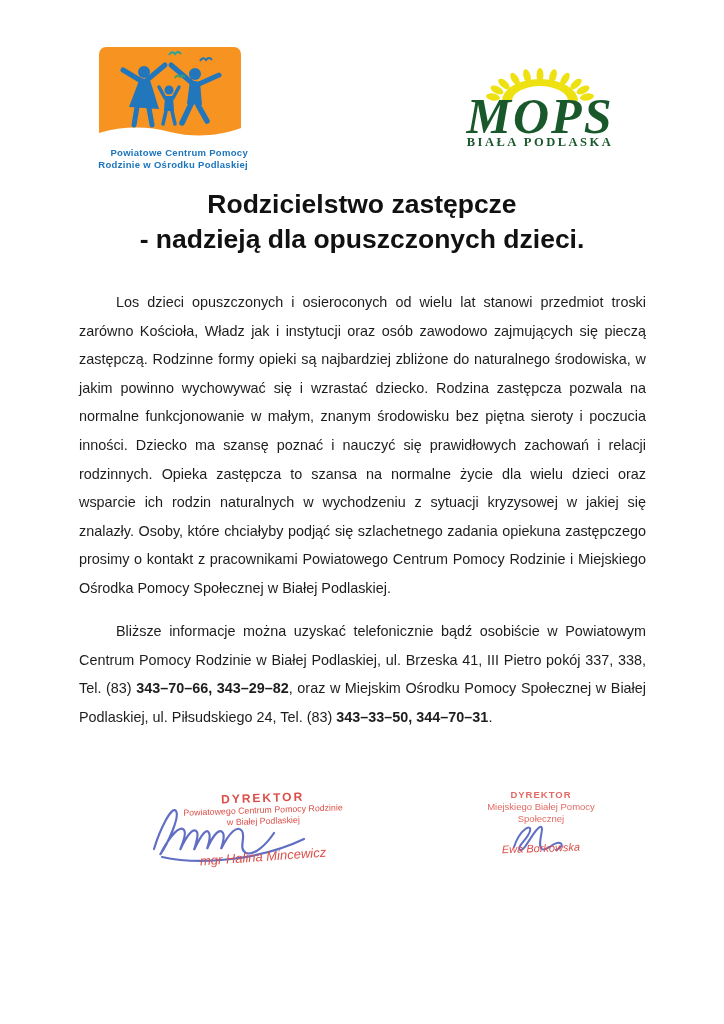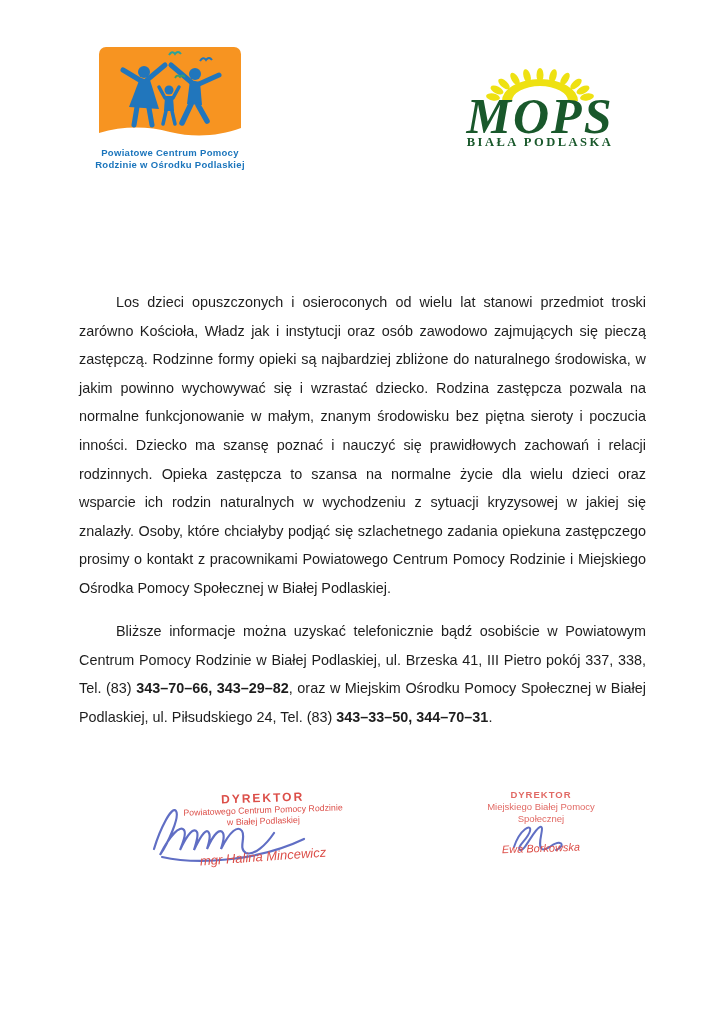--- a/index.html
+++ b/index.html
@@ -3,21 +3,21 @@
 <meta charset="utf-8">
 <style>
   html,body{margin:0;padding:0;background:#ffffff;}
   .page{
     position:relative;width:724px;height:1024px;background:#ffffff;
     font-family:"Liberation Sans",sans-serif;color:#1c1c1c;overflow:hidden;
   }
   
   .pcpr-logo{position:absolute;left:99px;top:47px;width:142px;height:98px;}
   .pcpr-caption{
-    position:absolute;left:84px;top:147px;width:172px;text-align:center;
+    position:absolute;left:76px;top:147px;width:172px;text-align:right;
     color:#1b75bc;font-weight:bold;font-size:9.5px;line-height:12px;letter-spacing:0.3px;
   }
   
   .mops-logo{position:absolute;left:440px;top:68px;width:200px;text-align:center;}
   .mops-sun{display:block;margin:0 auto;}
   .mops-word{
     font-family:"Liberation Serif",serif;font-style:italic;font-weight:bold;
     font-size:50px;line-height:36px;color:#19582b;letter-spacing:2px;margin-top:-4px;
   }
   .mops-city{
@@ -109,20 +109,24 @@
         <ellipse cx="31" cy="11" rx="3.5" ry="7" transform="rotate(-32 31 11)"></ellipse>
         <ellipse cx="20" cy="16" rx="3.5" ry="7" transform="rotate(-48 20 16)"></ellipse>
         <ellipse cx="13" cy="22" rx="3.5" ry="7" transform="rotate(-64 13 22)"></ellipse>
         <ellipse cx="9" cy="29" rx="3.5" ry="7" transform="rotate(-80 9 29)"></ellipse>
       </g>
     </svg>
     <div class="mops-word">MOPS</div>
     <div class="mops-city">BIAŁA PODLASKA</div>
   </div>
 
+  <div class="doc-title">
+    <div>Rodzicielstwo zastępcze</div>
+    <div>- nadzieją dla opuszczonych dzieci.</div>
+  </div>
 
   <p class="body-para p1">Los dzieci opuszczonych i osieroconych od wielu lat stanowi przedmiot troski zarówno Kościoła, Władz jak i instytucji oraz osób zawodowo zajmujących się pieczą zastępczą. Rodzinne formy opieki są najbardziej zbliżone do naturalnego środowiska, w jakim powinno wychowywać się i wzrastać dziecko. Rodzina zastępcza pozwala na normalne funkcjonowanie w małym, znanym środowisku bez piętna sieroty i poczucia inności. Dziecko ma szansę poznać i nauczyć się prawidłowych zachowań i relacji rodzinnych. Opieka zastępcza to szansa na normalne życie dla wielu dzieci oraz wsparcie ich rodzin naturalnych w wychodzeniu z sytuacji kryzysowej w jakiej się znalazły. Osoby, które chciałyby podjąć się szlachetnego zadania opiekuna zastępczego prosimy o kontakt z pracownikami Powiatowego Centrum Pomocy Rodzinie i Miejskiego Ośrodka Pomocy Społecznej w Białej Podlaskiej.</p>
   <p class="body-para p2"><span>Bliższe informacje można uzyskać telefonicznie bądź osobiście w Powiatowym Centrum Pomocy Rodzinie w Białej Podlaskiej, ul. Brzeska 41, III Pietro pokój 337, 338, Tel. (83) </span><b class="phones">343–70–66, 343–29–82</b><span>, oraz w Miejskim Ośrodku Pomocy Społecznej w Białej Podlaskiej, ul. Piłsudskiego 24, Tel. (83) </span><b class="phones">343–33–50, 344–70–31</b><span>.</span></p>
 
   <div class="sig sig-left">
     <div class="stamp">
       <div class="stamp-title">DYREKTOR</div>
       <div class="stamp-line">Powiatowego Centrum Pomocy Rodzinie</div>
       <div class="stamp-line">w Białej Podlaskiej</div>
     </div>

